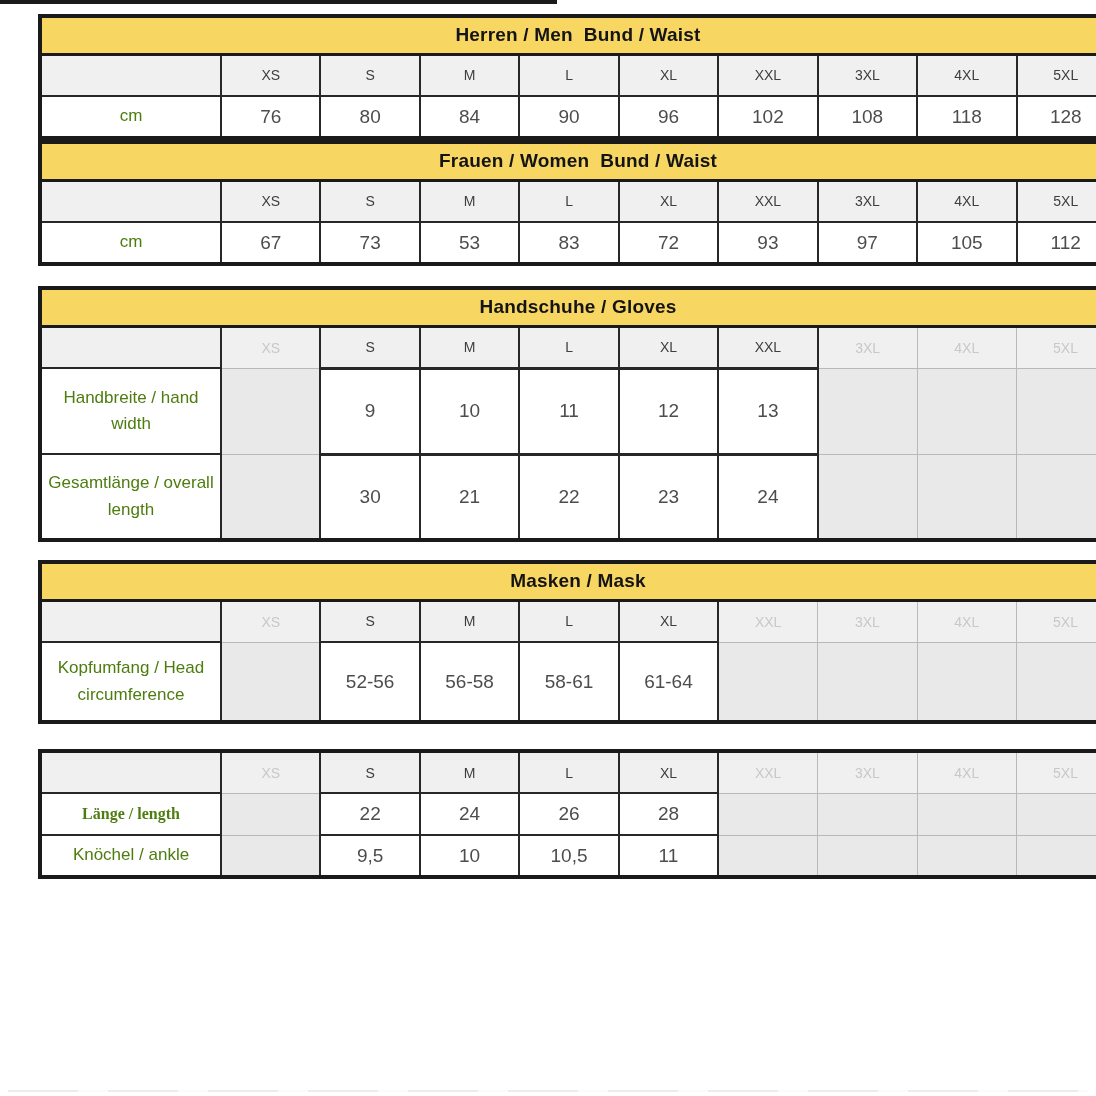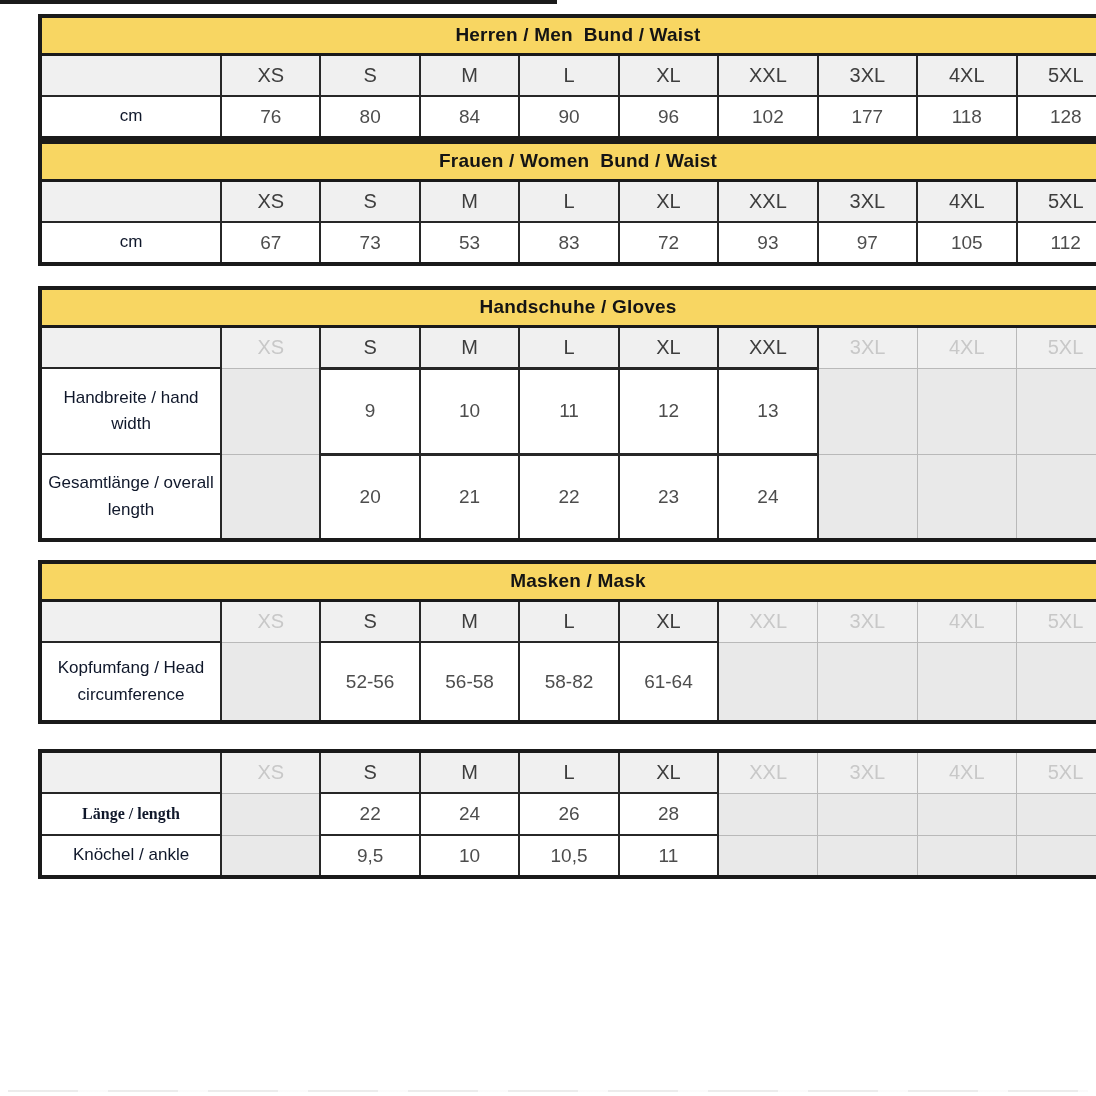--- a/index.html
+++ b/index.html
@@ -44,29 +44,29 @@
 
   td.table-title{
     background:var(--header-yellow,#F8D662);
     border-bottom:3px solid var(--border-black,#161616);
     font-weight:bold;font-size:19px;color:#141414;
     white-space:pre-wrap;letter-spacing:.2px;
   }
   td.size-cell{
     background:var(--size-row-bg,#F0F0F0);
     border:2px solid #272727;
-    font-size:20px;color:#3e3e3e;margin-left:28px;
+    font-size:14px;color:#3e3e3e;margin-left:28px;
   }
   td.size-cell.disabled{
     color:var(--disabled-text,#C8C8C8);
     border:1px solid #b9b9b9;
   }
   td.row-label{
     background:#fff;border:2px solid #272727;
-    font-size:17px;color:#0f172a;line-height:1.55;
+    font-size:17px;color:#4d7c0f;line-height:1.55;
     padding:0 2px;
   }
   td.row-label.bold{font-weight:bold;font-size:16px;font-family:Liberation Serif, serif;}
   td.value-cell{
     background:#fff;border:2px solid #272727;
     font-size:19px;color:#4d4d4d;
   }
   td.value-cell.disabled{
     background:var(--disabled-bg,#E9E9E9);
     border:1px solid #b9b9b9;
@@ -111,21 +111,21 @@
             <td class="size-cell">5XL</td>
           </tr>
           <tr class="data-row">
             <td class="row-label">cm</td>
             <td class="value-cell active">76</td>
             <td class="value-cell active">80</td>
             <td class="value-cell active">84</td>
             <td class="value-cell active">90</td>
             <td class="value-cell active">96</td>
             <td class="value-cell active">102</td>
-            <td class="value-cell active">177</td>
+            <td class="value-cell active">108</td>
             <td class="value-cell active">118</td>
             <td class="value-cell active">128</td>
           </tr>
         </tbody>
       </table>
       <table class="size-table t-women-waist">
         <colgroup>
           <col style="width: 181px;">
           <col>
           <col>
@@ -204,21 +204,21 @@
             <td class="value-cell active">11</td>
             <td class="value-cell active">12</td>
             <td class="value-cell active">13</td>
             <td class="value-cell disabled"></td>
             <td class="value-cell disabled"></td>
             <td class="value-cell disabled"></td>
           </tr>
           <tr class="data-row">
             <td class="row-label">Gesamtlänge / overall length</td>
             <td class="value-cell disabled"></td>
-            <td class="value-cell active">20</td>
+            <td class="value-cell active">30</td>
             <td class="value-cell active">21</td>
             <td class="value-cell active">22</td>
             <td class="value-cell active">23</td>
             <td class="value-cell active">24</td>
             <td class="value-cell disabled"></td>
             <td class="value-cell disabled"></td>
             <td class="value-cell disabled"></td>
           </tr>
         </tbody>
       </table>
@@ -249,21 +249,21 @@
             <td class="size-cell disabled">XXL</td>
             <td class="size-cell disabled">3XL</td>
             <td class="size-cell disabled">4XL</td>
             <td class="size-cell disabled">5XL</td>
           </tr>
           <tr class="data-row">
             <td class="row-label">Kopfumfang / Head circumference</td>
             <td class="value-cell disabled"></td>
             <td class="value-cell active">52-56</td>
             <td class="value-cell active">56-58</td>
-            <td class="value-cell active">58-82</td>
+            <td class="value-cell active">58-61</td>
             <td class="value-cell active">61-64</td>
             <td class="value-cell disabled"></td>
             <td class="value-cell disabled"></td>
             <td class="value-cell disabled"></td>
             <td class="value-cell disabled"></td>
           </tr>
         </tbody>
       </table>
       <table class="size-table t-socks">
         <colgroup>

